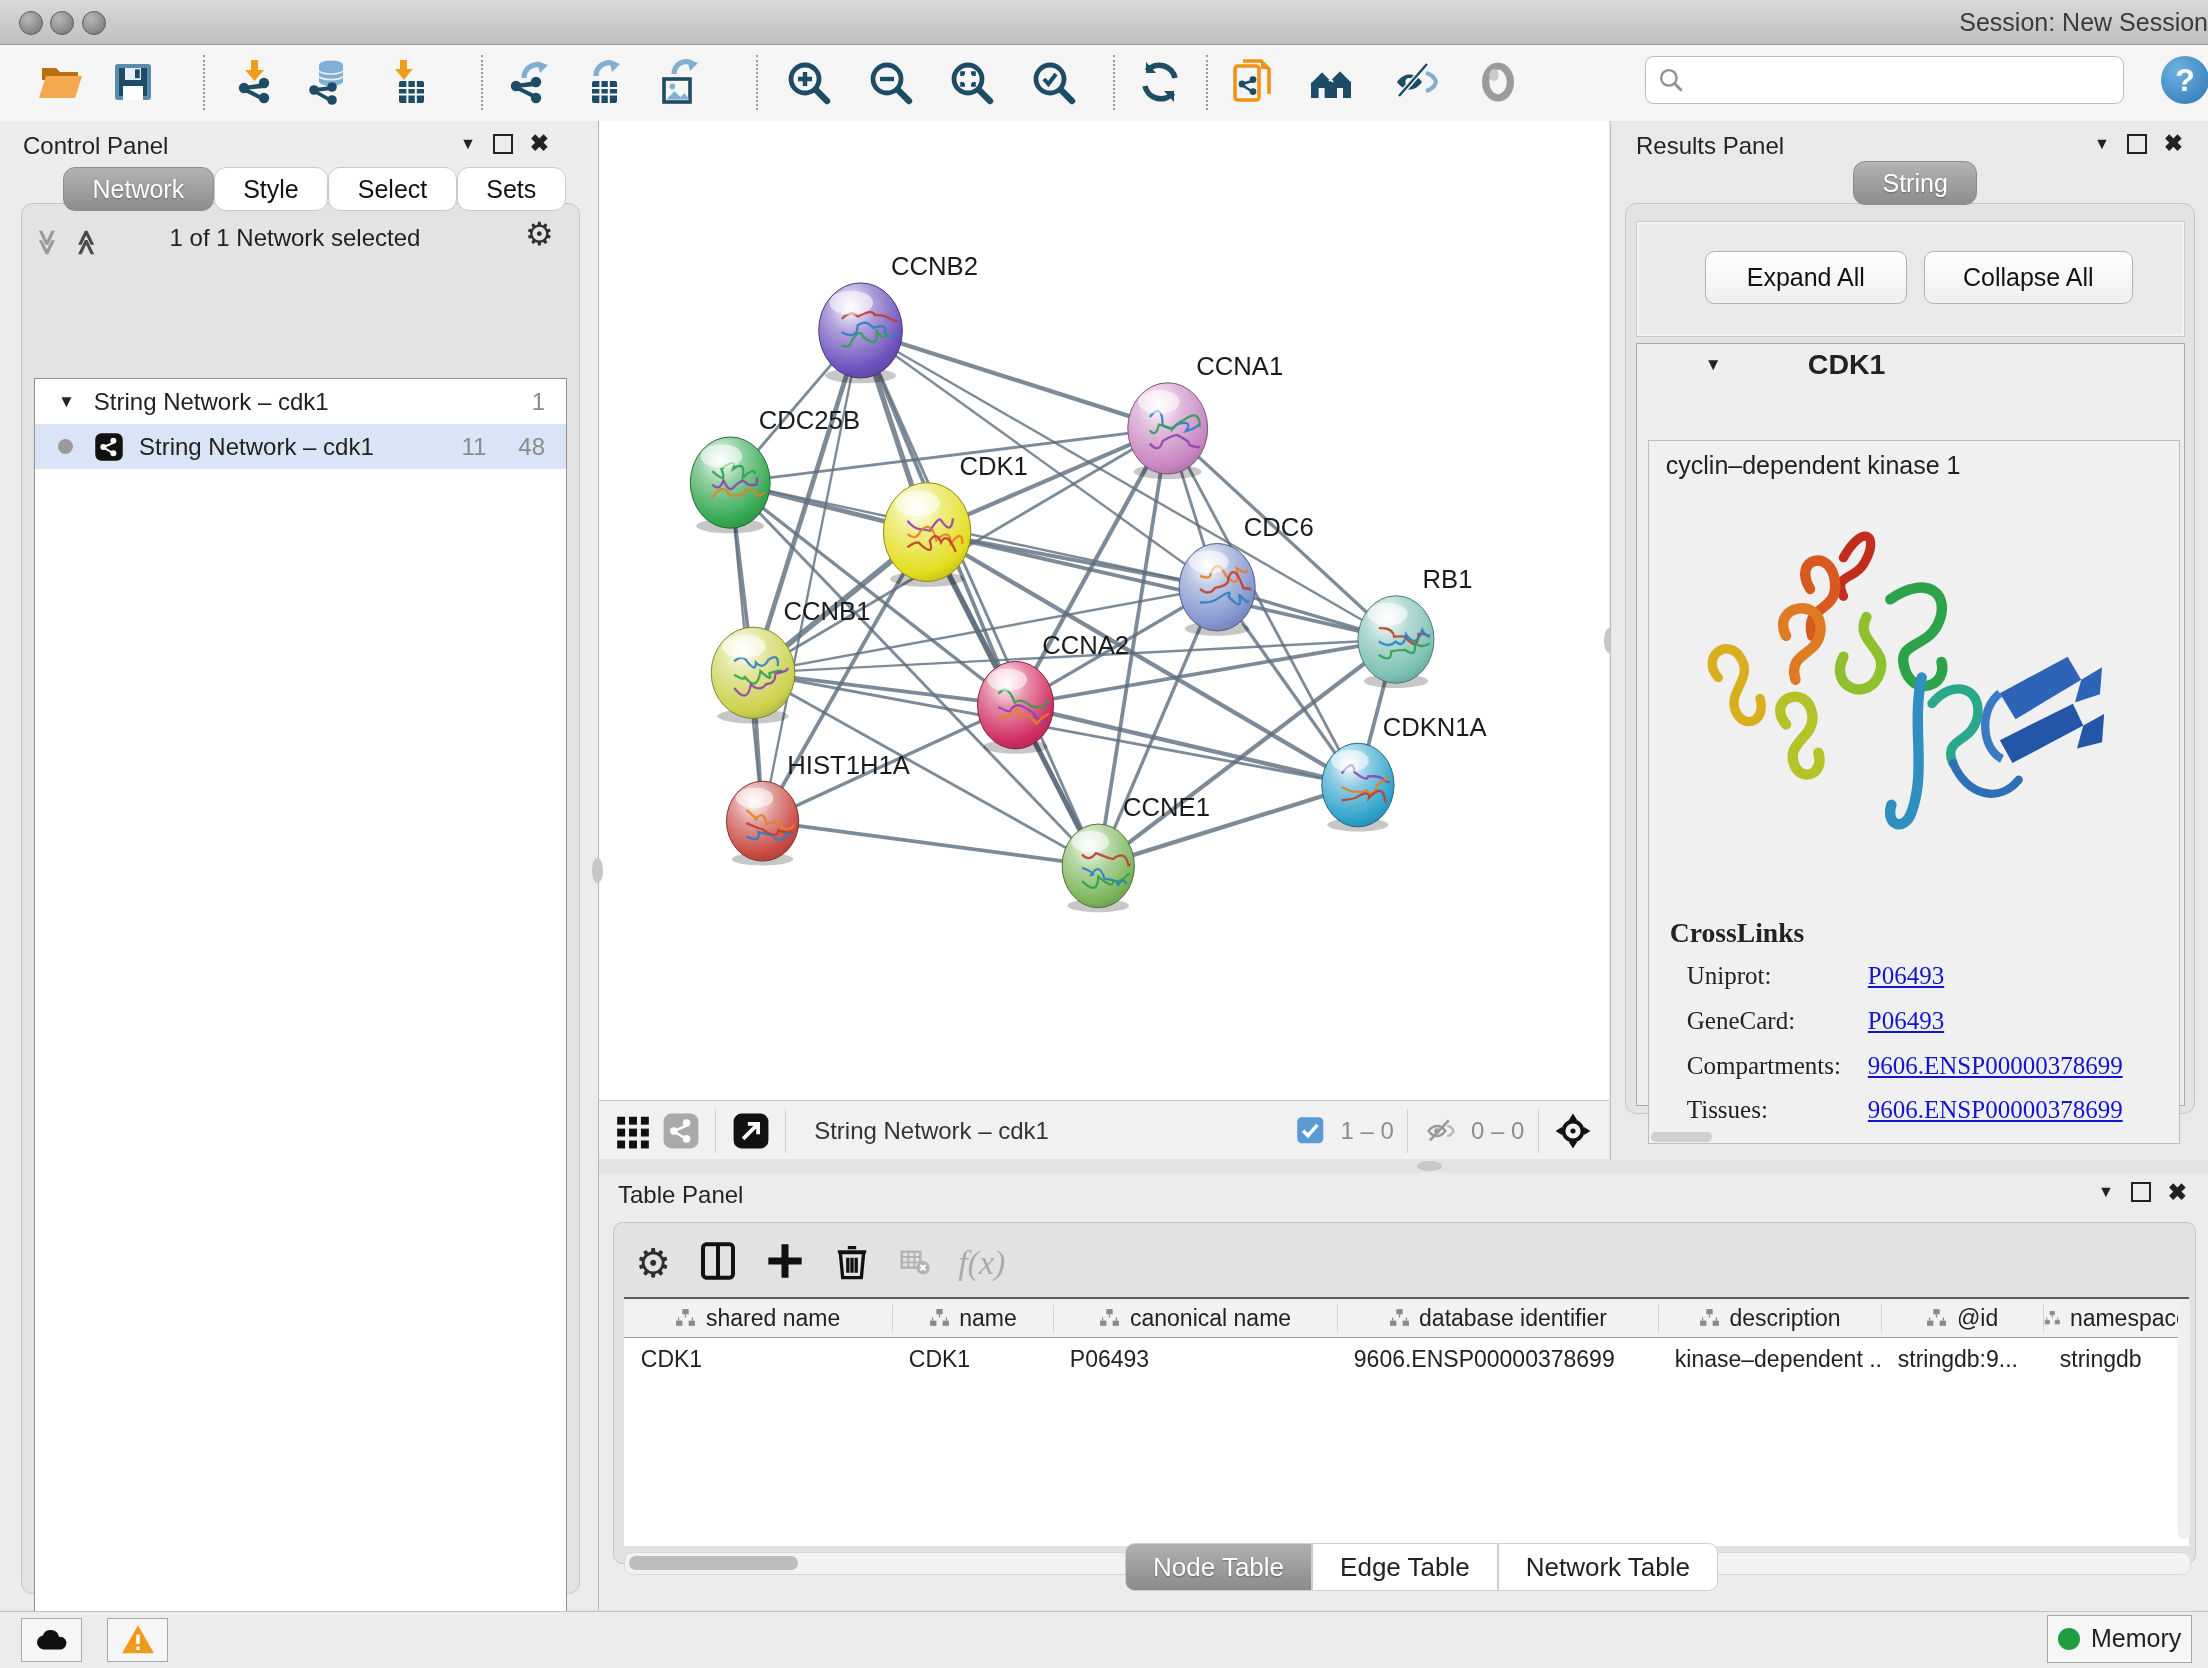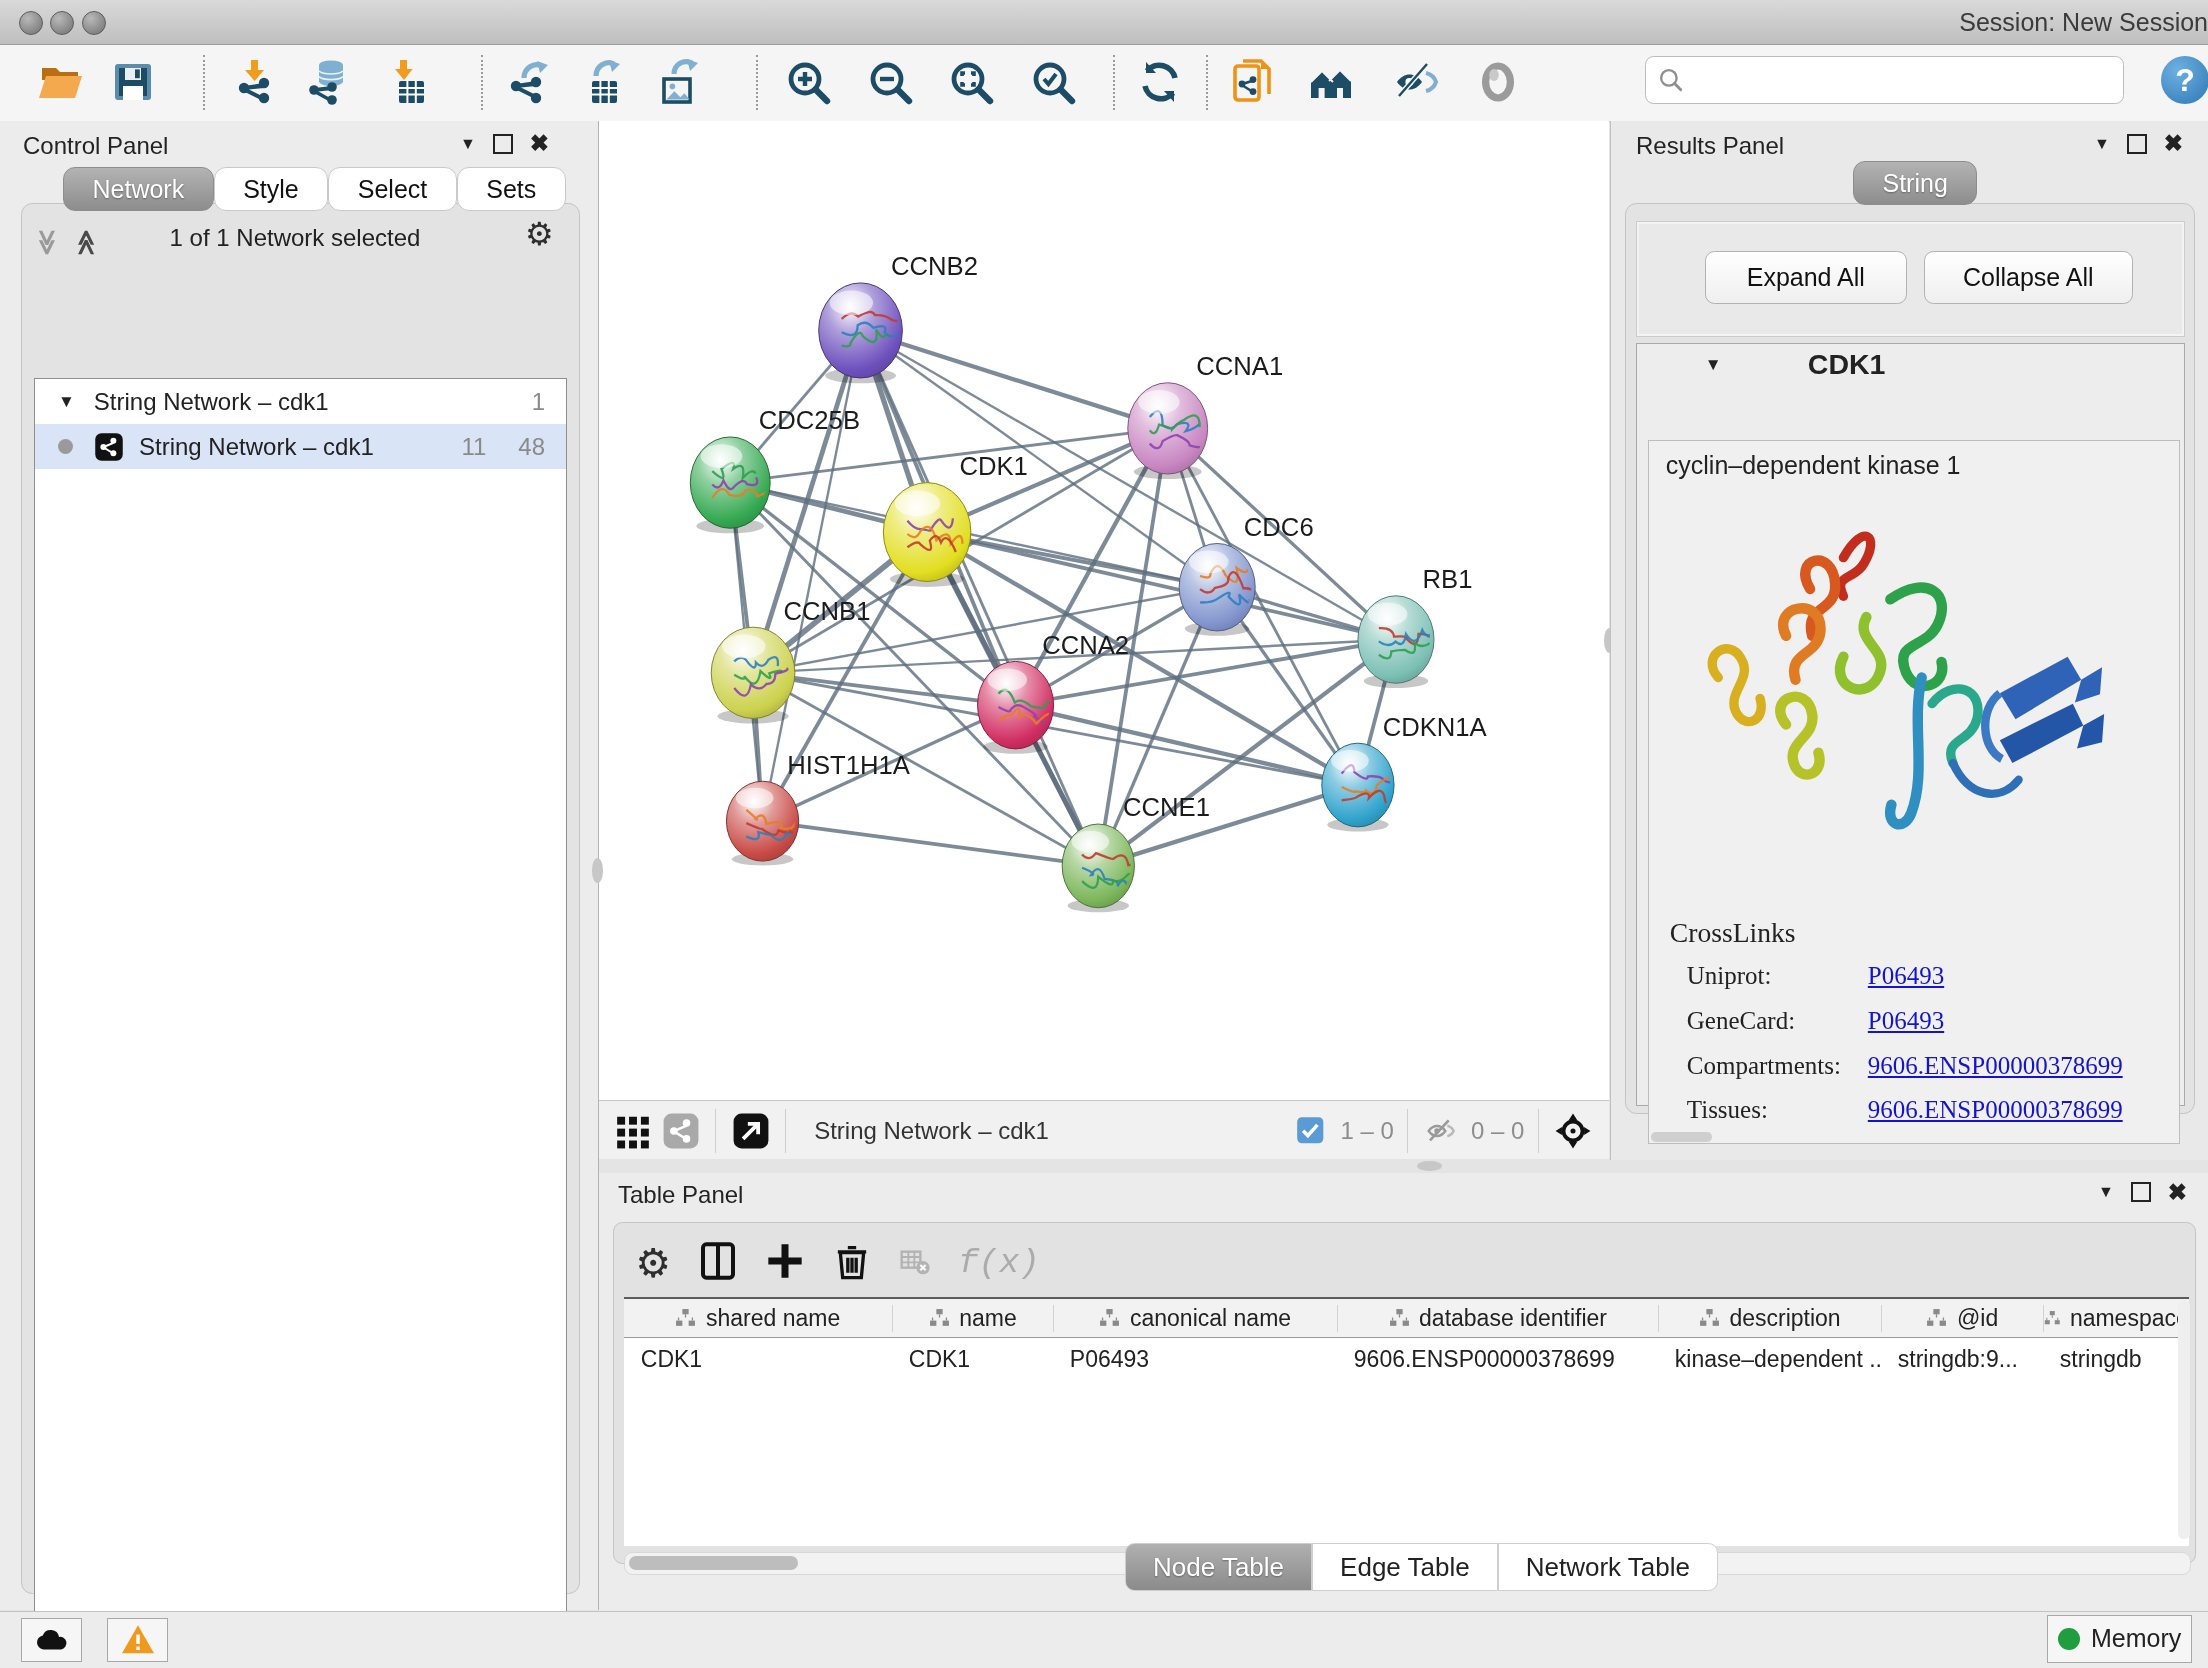--- a/index.html
+++ b/index.html
@@ -63,21 +63,21 @@
   .section{left:9.5px;top:139px;width:547px;height:761px;background:#ededed;border:1.9px solid #a9a9a9;}
   .secbody{left:11px;top:48px;width:530px;height:702px;background:#f0f0f0;border:1px solid #bdbdbd;overflow:hidden;margin-top:48px;}
   .serif{font-family:"Liberation Serif",serif;}
   .xlink{color:#1414cf;text-decoration:underline;}
   .xrow{position:absolute;left:38px;font-size:25px;}
   
   .tpanel{left:599px;top:1173px;width:1609px;height:438px;background:#ececec;}
   .tbox{left:14.3px;top:49px;width:1581px;height:340px;background:#e2e2e2;border:1px solid #c4c4c4;border-radius:9.5px;}
   .ttool{display:flex;align-items:center;gap:27px;position:absolute;left:21px;top:13.3px;height:53px;}
   .ttool svg{width:40px;height:40px;}
-  .fx{font-family:Liberation Mono, monospace;font-style:italic;font-size:34px;color:#ababab;}
+  .fx{font-family:Liberation Serif, serif;font-style:italic;font-size:34px;color:#ababab;}
   table.ntable{border-collapse:collapse;table-layout:fixed;width:1565px;background:#fff;font-size:23px;}
   table.ntable th{background:#f2f2f2;border-top:2.9px solid #5c5c5c;border-bottom:1.9px solid #9a9a9a;
      font-weight:normal;height:38px;padding:0;white-space:nowrap;overflow:hidden;}
   table.ntable th .thin{display:flex;align-items:center;justify-content:center;gap:9.5px;border-left:1px solid #d2d2d2;height:27px;}
   table.ntable th:first-child .thin{border-left:none;}
   table.ntable td{height:42px;padding:0 0 0 17px;white-space:nowrap;overflow:hidden;}
   .hscrolltrack{background:#f2f2f2;border:1px solid #d8d8d8;border-radius:8.6px;}
   .hthumb{background:#bdbdbd;border-radius:7.6px;}
   .btab{height:46px;line-height:46px;padding:0 27px;font-size:26px;background:#fff;border:1px solid #cfcfcf;display:inline-block;}
   .btab.sel{background:linear-gradient(#b0b0b0,#8b8b8b);color:#fff;text-shadow:0 1px 1.9px rgba(0,0,0,.35);}
@@ -681,21 +681,21 @@
             <path d="M195 95 C230 70 255 90 240 120 C228 143 198 135 210 165 C220 188 250 178 244 155" stroke="#2ea24b" stroke-width="10" fill="none" stroke-linecap="round"></path>
             <path d="M235 195 C255 170 285 180 278 210 C272 233 245 228 255 252" stroke="#2aa88c" stroke-width="9" fill="none" stroke-linecap="round"></path>
             <path d="M225 170 C215 215 230 260 215 300 C208 318 190 312 196 292" stroke="#2f8fc1" stroke-width="10" fill="none" stroke-linecap="round"></path>
             <polygon points="300,185 365,150 378,172 315,210" fill="#2f63b8"></polygon>
             <polygon points="378,172 398,160 396,186 372,194" fill="#2f63b8"></polygon>
             <polygon points="300,230 370,195 380,216 312,252" fill="#2456a8"></polygon>
             <polygon points="380,216 400,205 398,232 374,238" fill="#2456a8"></polygon>
             <path d="M300 185 C280 200 282 238 302 248" stroke="#3b79c4" stroke-width="8" fill="none"></path>
             <path d="M255 252 C270 285 300 290 318 268" stroke="#2f6fb5" stroke-width="8" fill="none" stroke-linecap="round"></path>
           </svg>
-          <span class="abs serif" style="left:21px;top:476px;font-size:27.6px;font-weight:normal">CrossLinks</span>
+          <span class="abs serif" style="left:21px;top:476px;font-size:27.6px;font-weight:bold">CrossLinks</span>
           <span class="abs serif xrow" style="top:521px">Uniprot:</span>
           <a class="abs serif xrow xlink" style="left:219px;top:521px">P06493</a>
           <span class="abs serif xrow" style="top:566px">GeneCard:</span>
           <a class="abs serif xrow xlink" style="left:219px;top:566px">P06493</a>
           <span class="abs serif xrow" style="top:611px">Compartments:</span>
           <a class="abs serif xrow xlink" style="left:219px;top:611px">9606.ENSP00000378699</a>
           <span class="abs serif xrow" style="top:655px">Tissues:</span>
           <a class="abs serif xrow xlink" style="left:219px;top:655px">9606.ENSP00000378699</a>
           <span class="abs serif xrow" style="top:700px">Pharos:</span>
           <a class="abs serif xrow xlink" style="left:219px;top:700px">P06493</a>

